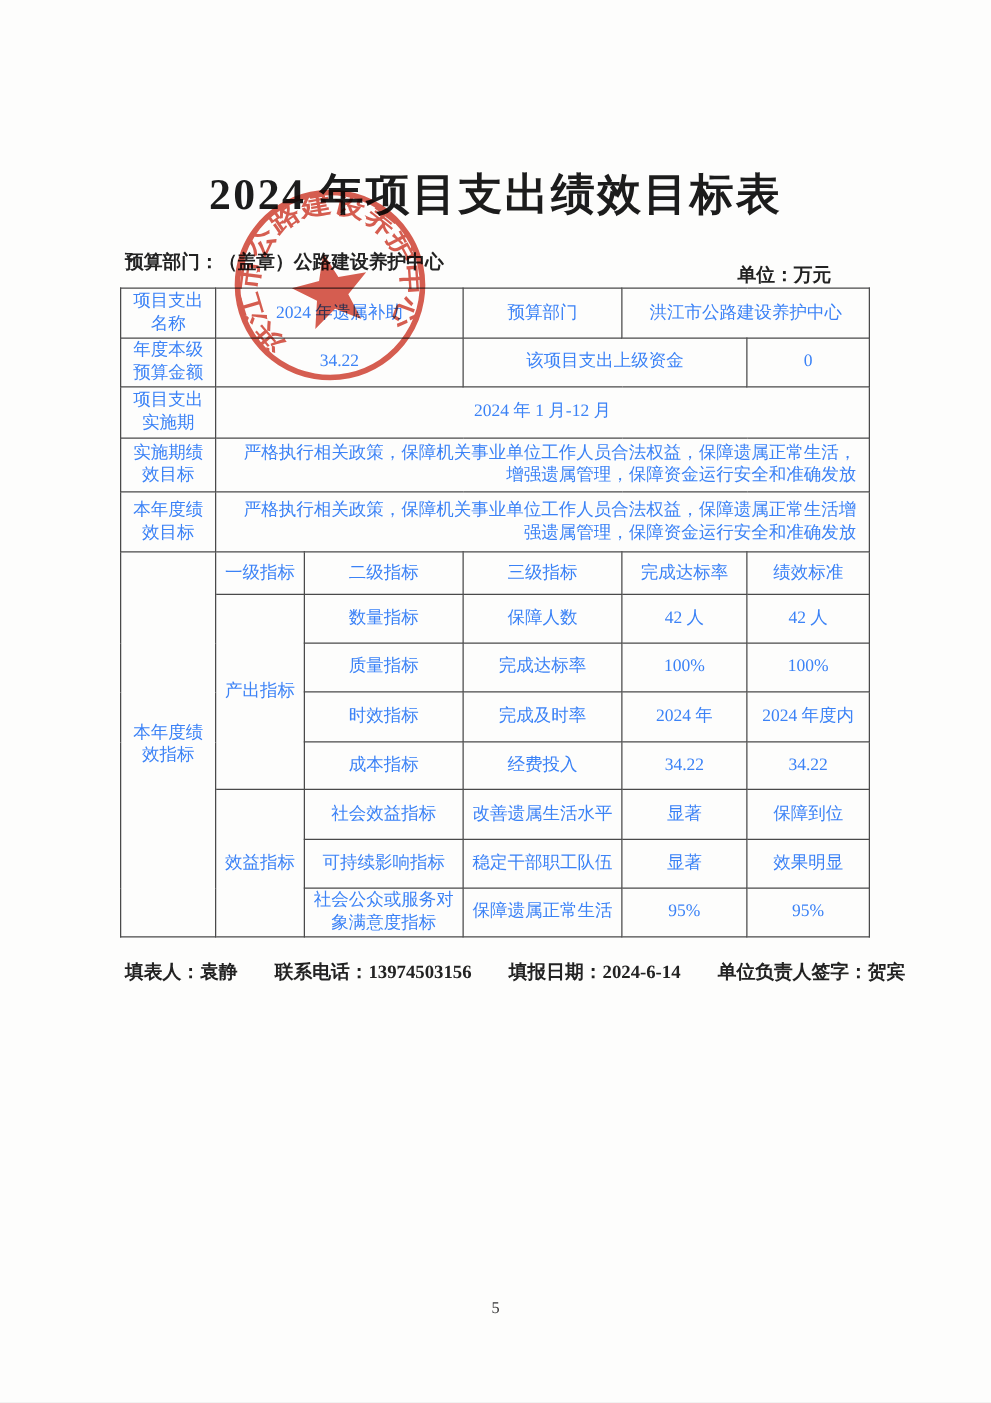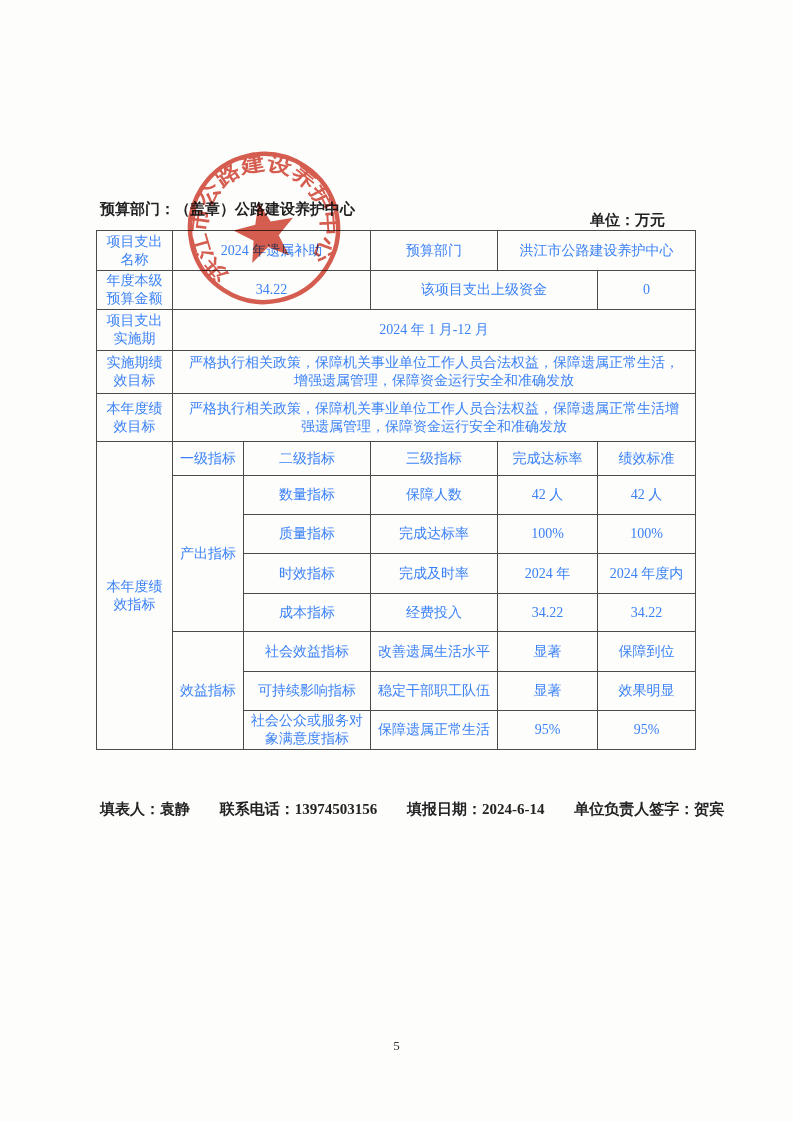--- a/index.html
+++ b/index.html
@@ -28,40 +28,41 @@
     position:absolute;left:96px;top:230px;
     width:599px;border-collapse:collapse;table-layout:fixed;
     font-size:14px;color:#3b82f6;
   }
   #main td{
     border:1px solid #4a4a4a;
     text-align:center;vertical-align:middle;
     padding:1px 3px;line-height:18px;
     overflow:hidden;
   }
-  #main td.lt{text-align:center;padding:3px 10px;line-height:18px;}
+  #main td.lt{text-align:right;padding:3px 10px;line-height:18px;}
   
-  #footer{position:absolute;left:100px;top:800px;font-size:15px;font-weight:600;color:#222;white-space:nowrap;}
+  #footer{position:absolute;left:100px;top:768px;font-size:15px;font-weight:600;color:#222;white-space:nowrap;}
   #footer .fitem{margin-right:26px;}
   #footer .fitem:last-child{margin-right:0;}
   
   #page-num{position:absolute;left:0;top:1038px;width:100%;text-align:center;font-size:13px;color:#333;}
   
   #stamp{
     position:absolute;left:182px;top:146px;width:164px;height:164px;
     transform:rotate(-12deg);
     opacity:.82;mix-blend-mode:multiply;
     pointer-events:none;
   }
 </style>
 </head>
 <body>
 
 <div id="page">
 
+  <div id="title">2024 年项目支出绩效目标表</div>
 
   <div id="info-line">
     <span id="fill-unit">
       <span>预算部门：</span><span>（盖章）公路建设养护中心</span>
     </span>
     <span id="money-unit">
       <span>单位：</span><span>万元</span>
     </span>
   </div>
 

